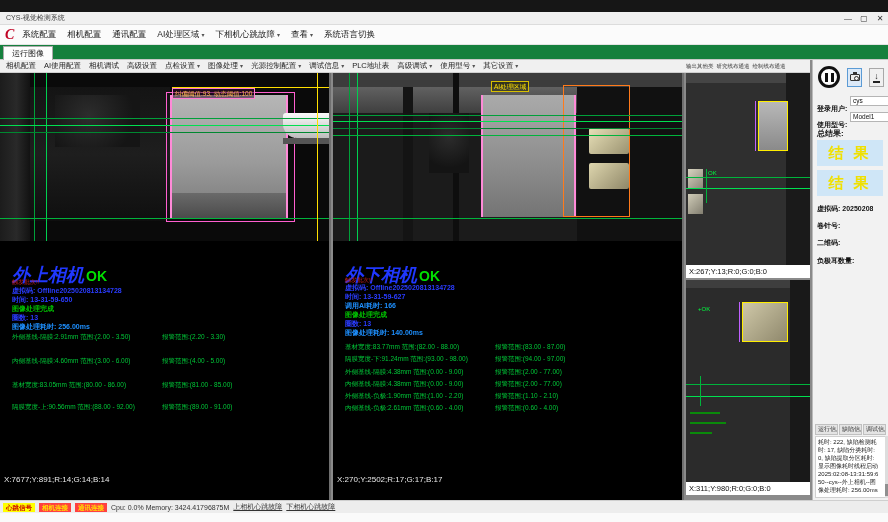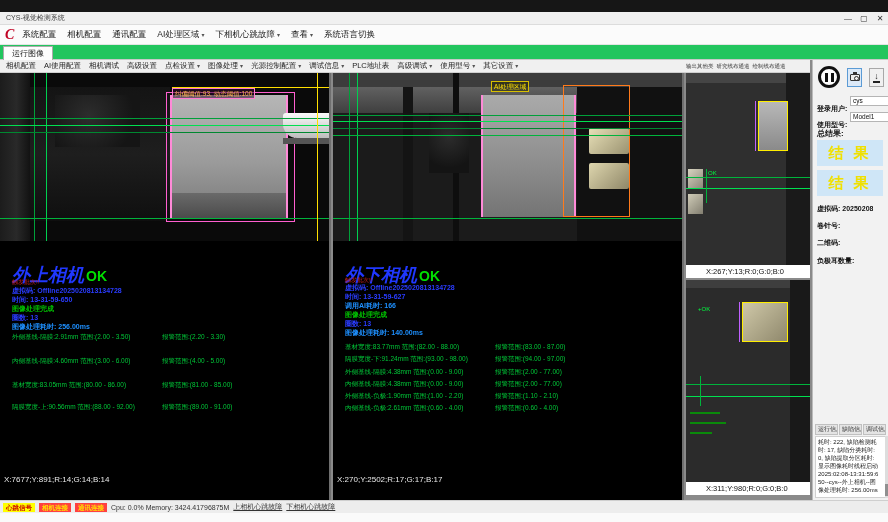--- a/index.html
+++ b/index.html
@@ -11,21 +11,21 @@
 
   
   .topstrip { position:absolute; left:0; top:0; width:888px; height:12px; background:#161616; }
   .titlebar { position:absolute; left:0; top:12px; width:888px; height:13px; background:#f0f0f0; border-bottom:1px solid #dcdcdc; display:flex; align-items:center; }
   .title { font-size:7px; color:#444; margin-left:6px; flex:1; white-space:nowrap; overflow:hidden; }
   .winctl { width:16px; text-align:center; font-size:8px; color:#333; cursor:default; }
   .menubar { position:absolute; left:0; top:25px; width:888px; height:20px; background:#fbfbfb; border-bottom:1px solid #e4e4e4; display:flex; align-items:center; }
   .logo { font-family:"Liberation Serif","DejaVu Serif",serif; font-style:italic; font-weight:bold; color:#c00022; font-size:14px; margin:0 8px 0 5px; }
   .mi { font-size:8.5px; color:#222; margin-right:11px; white-space:nowrap; }
   .dd::after { content:"▾"; font-size:6px; color:#555; margin-left:2px; }
-  .tabrow { position:absolute; left:0; top:45px; width:888px; height:15px; background:#22c55e; border-bottom:1px solid #c9c9c9; }
+  .tabrow { position:absolute; left:0; top:45px; width:888px; height:15px; background:#15803d; border-bottom:1px solid #c9c9c9; }
   .tab { position:absolute; left:3px; top:1px; height:14px; padding:0 8px; background:#fdfdfd; border:1px solid #aaa; border-bottom:none; font-size:8px; color:#222; line-height:13px; white-space:nowrap; }
   .toolbar { position:absolute; left:0; top:60px; width:686px; height:13px; background:#f0f0f0; border-bottom:1px solid #cfcfcf; display:flex; align-items:center; padding-left:6px; }
   .ti { font-size:7.5px; color:#222; margin-right:8px; white-space:nowrap; }
   .pvheader { position:absolute; left:686px; top:60px; width:124px; height:13px; background:#f0f0f0; border-bottom:1px solid #cfcfcf; display:flex; align-items:center; overflow:hidden; }
   .pvh { font-size:5.5px; color:#333; margin-right:3px; white-space:nowrap; }
 
   
   .panel { position:absolute; top:73px; background:#000; overflow:hidden; }
   .panel.left { left:0; width:331px; height:427px; border-right:2px solid #6f6f6f; }
   .panel.mid  { left:333px; width:351px; height:427px; border-right:2px solid #6f6f6f;padding-left:32px; }
@@ -42,21 +42,21 @@
   .mrow { position:absolute; left:0; width:100%; height:10px; white-space:nowrap; }
   .mval { position:absolute; left:12px; max-width:148px; overflow:hidden; color:#00c838; font-size:6.5px; white-space:nowrap; }
   .malarm { position:absolute; left:162px; max-width:140px; overflow:hidden; color:#00c838; font-size:6.5px; white-space:nowrap; }
   .coords { position:absolute; left:4px; top:402px; color:#e8e8e8; font-size:8px; white-space:nowrap; }
 
   
   .preview { position:absolute; left:686px; background:#2f2f2f; overflow:hidden; }
   .preview.p1 { top:73px; width:124px; height:192px; }
   .preview.p2 { top:280px; width:124px; height:202px; background:#2b2b2b; }
   .pv-ok { position:absolute; color:#00ff40; font-size:6px; white-space:nowrap; }
-  .coordstrip { position:absolute; left:686px; width:124px; height:13px; background:#fff; color:#111; font-size:7.5px; line-height:13px; padding-left:20px; white-space:nowrap; overflow:hidden; }
+  .coordstrip { position:absolute; left:686px; width:124px; height:13px; background:#fff; color:#111; font-size:7.5px; line-height:13px; padding-left:3px; white-space:nowrap; overflow:hidden; }
   .coordstrip.c1 { top:265px; } .coordstrip.c2 { top:482px; }
 
   
   .sidebar { position:absolute; left:812px; top:60px; width:76px; height:440px; background:#f2f2f2; border-left:1px solid #bbb; overflow:hidden; }
   .pausebtn { position:absolute; left:5px; top:6px; width:22px; height:22px; border-radius:50%; border:3px solid #111; background:#fff; display:flex; align-items:center; justify-content:center; gap:3px; }
   .pbar { width:3px; height:9px; background:#111; }
   .sbtn { position:absolute; top:8px; width:15px; height:19px; background:#dce9f7; border:1px solid #5b9bd5; display:flex; align-items:center; justify-content:center; }
   .sbtn.b2 { background:#f0f0f0; border-color:#a8a8a8; }
   .cam-ico { width:10px; height:7px; border:1px solid #333; border-radius:1px; position:relative; background:#eee; }
   .cam-ico::after { content:""; position:absolute; left:3px; top:1px; width:3px; height:3px; border:1px solid #333; border-radius:50%; }

